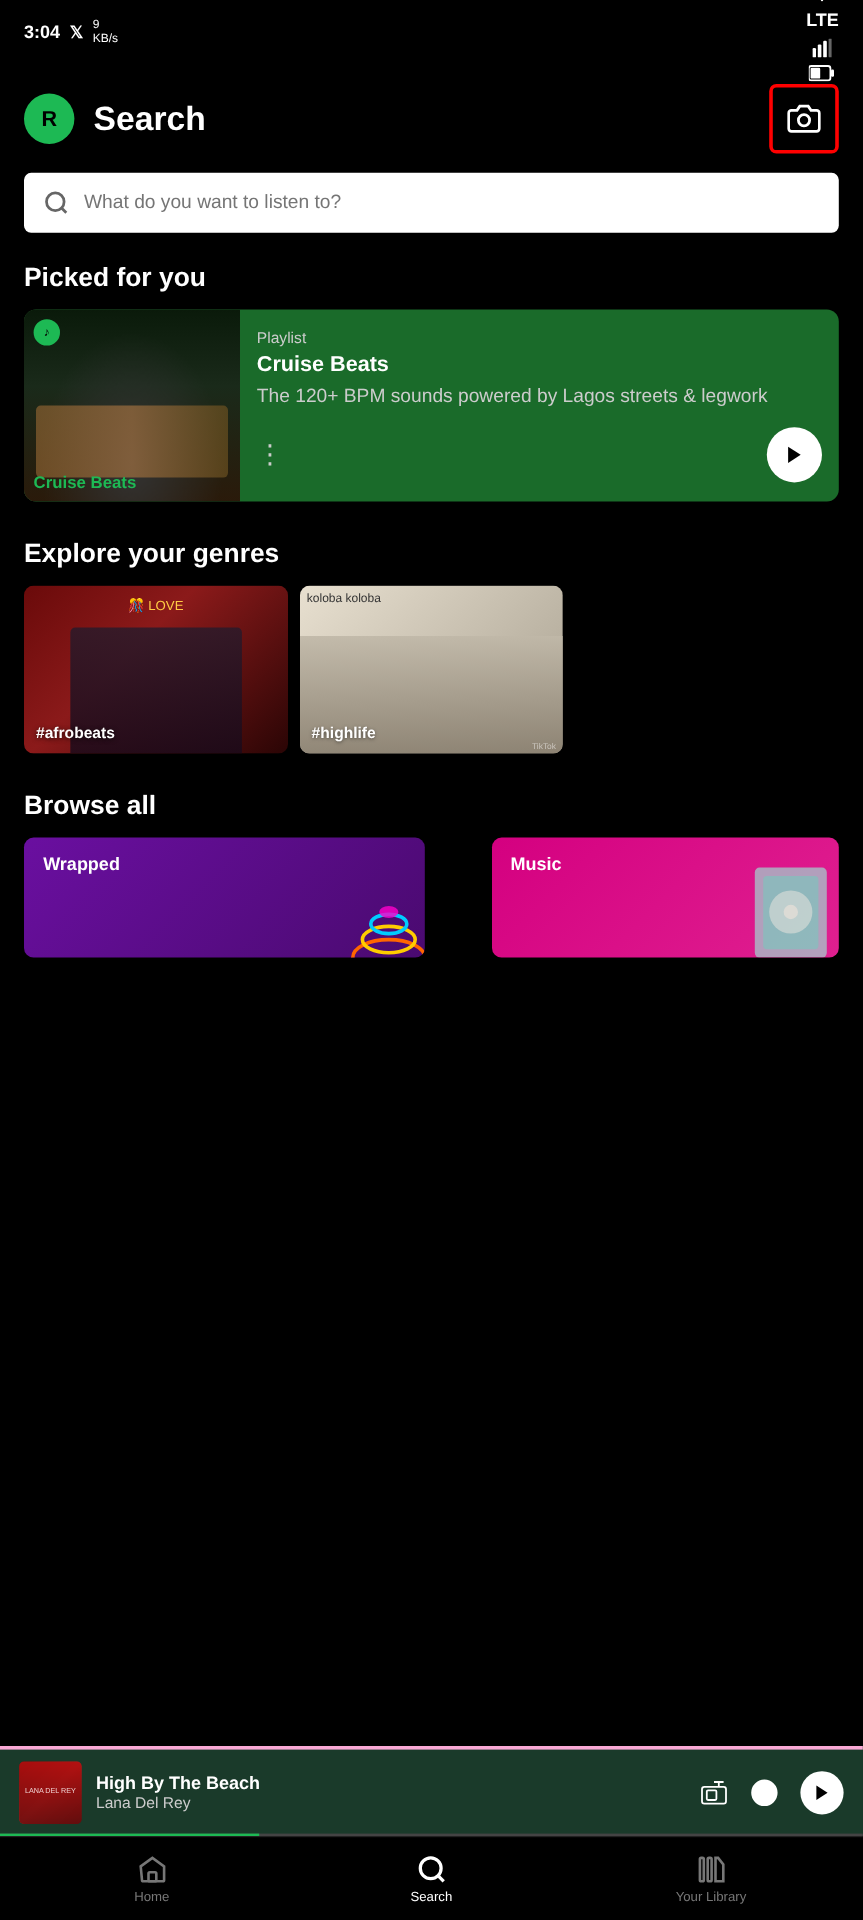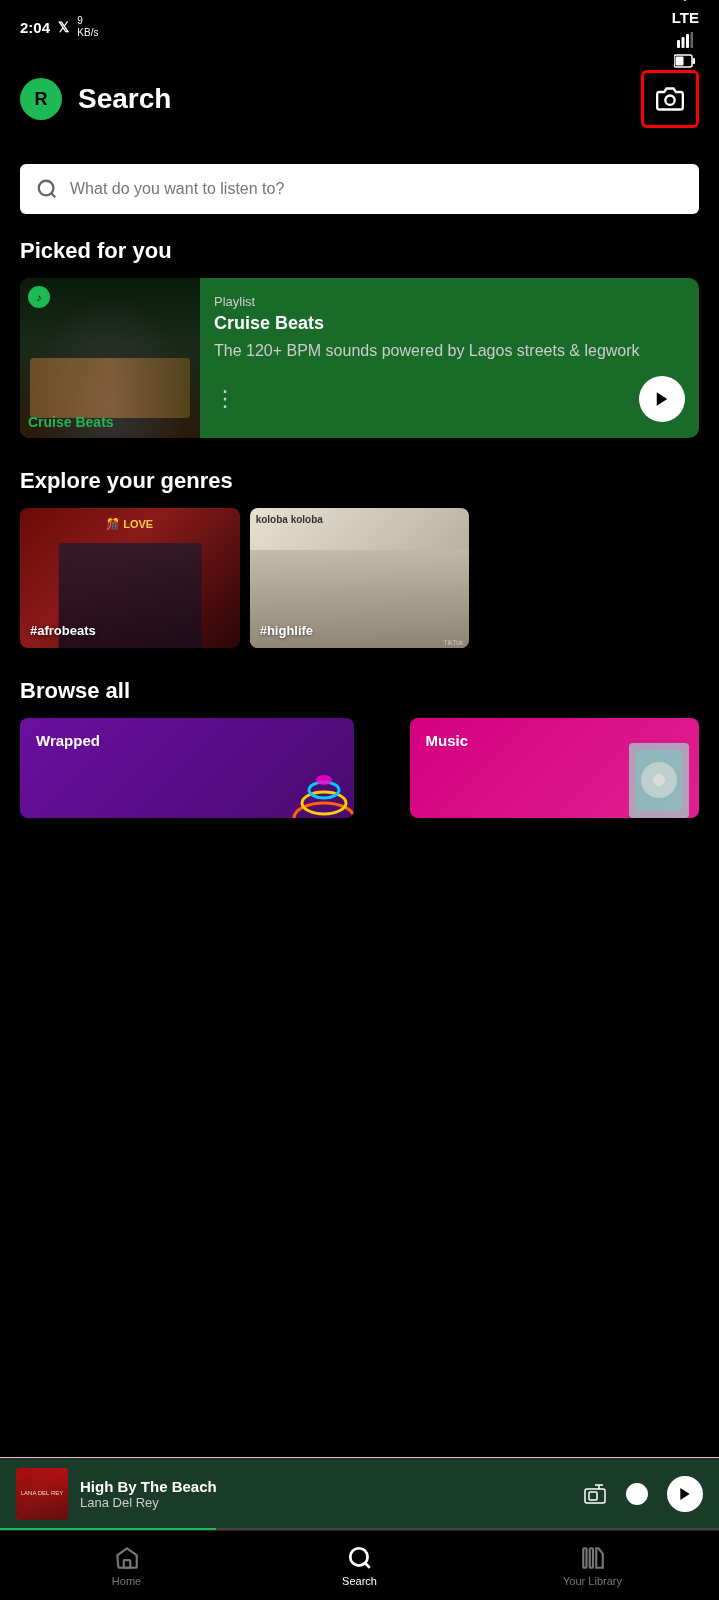--- a/index.html
+++ b/index.html
@@ -106,21 +106,20 @@
     .search-bar-container {
       padding: 0 20px 24px;
     }
     .search-bar {
       background: #fff;
       border-radius: 6px;
       display: flex;
       align-items: center;
       padding: 14px 16px;
       gap: 12px;
-      margin-top: 20px;
     }
     .search-bar svg {
       width: 22px;
       height: 22px;
       fill: none;
       stroke: #666;
       stroke-width: 2.5;
       flex-shrink: 0;
     }
     .search-bar input {
@@ -347,21 +346,21 @@
     .now-playing {
       position: fixed;
       bottom: 70px;
       left: 0;
       width: 719px;
       background: #1a3a2a;
       padding: 10px 16px;
       display: flex;
       align-items: center;
       gap: 12px;
-      border-top: 1px solid #f9a8d4;
+      border-top: 3px solid #f9a8d4;
     }
     .np-thumb {
       width: 52px;
       height: 52px;
       border-radius: 4px;
       background: linear-gradient(135deg, #8a0a0a 0%, #c01a1a 50%, #6a0808 100%);
       flex-shrink: 0;
       position: relative;
       overflow: hidden;
     }
@@ -482,21 +481,21 @@
       height: 2px;
       width: 100%;
       background: #444;
     }
   </style>
 </head>
 <body>
 
 <div class="status-bar">
   <div class="status-left">
-    <span>2:04</span>
+    <span>3:04</span>
     <span class="x-icon">𝕏</span>
     <span class="kb-text">9<br>KB/s</span>
   </div>
   <div class="status-right">
 
     <svg width="20" height="16" viewBox="0 0 20 16">
       <path d="M10 12 a1 1 0 1 1 0 2 a1 1 0 0 1 0-2z" fill="#fff"></path>
       <path d="M7 10 Q10 7 13 10" fill="none" stroke="#fff" stroke-width="1.5"></path>
       <path d="M4.5 7.5 Q10 2 15.5 7.5" fill="none" stroke="#fff" stroke-width="1.5"></path>
     </svg>
@@ -571,28 +570,28 @@
 </div>
 
 <div class="section-title" style="margin-top:14px;">Explore your genres</div>
 
 <div class="genre-grid">
 
   <div class="genre-card">
     <div class="genre-bg genre-bg-afrobeats"></div>
 
     <div style="position:absolute;bottom:0;left:50%;transform:translateX(-50%);width:65%;height:75%;background:linear-gradient(180deg,#2a1a2a 0%,#1a0a1a 100%);border-radius:4px 4px 0 0;opacity:0.85;"></div>
-    <div style="position:absolute;top:10px;left:50%;transform:translateX(-50%);width:100%;text-align:center;font-size:11px;color:#ffcc44;font-weight:700;">🎊 LOVE</div>
+    <div style="position:absolute;top:10px;left:50%;transform:translateX(-50%);width:100%;text-align:center;font-size:11px;color:#ffcc44;font-weight:400;">🎊 LOVE</div>
     <div class="genre-label">#afrobeats</div>
   </div>
 
 
   <div class="genre-card">
     <div class="genre-bg genre-bg-highlife"></div>
-    <div style="position:absolute;top:6px;left:6px;font-size:10px;color:#333;font-weight:700;">koloba koloba</div>
+    <div style="position:absolute;top:6px;left:6px;font-size:10px;color:#333;font-weight:400;">koloba koloba</div>
     <div style="position:absolute;bottom:0;left:0;right:0;height:70%;background:linear-gradient(180deg,#c0b8a8 0%,#8a8070 100%);opacity:0.9;"></div>
     <div class="genre-label genre-label-dark" style="color:#fff;text-shadow:0 1px 3px rgba(0,0,0,0.5);">#highlife</div>
     <div style="position:absolute;bottom:2px;right:6px;font-size:7px;color:#fff;opacity:0.5;">TikTok</div>
   </div>
 </div>
 
 <div class="section-title">Browse all</div>
 
 <div class="browse-grid">
   <div class="browse-card browse-card-wrapped">

